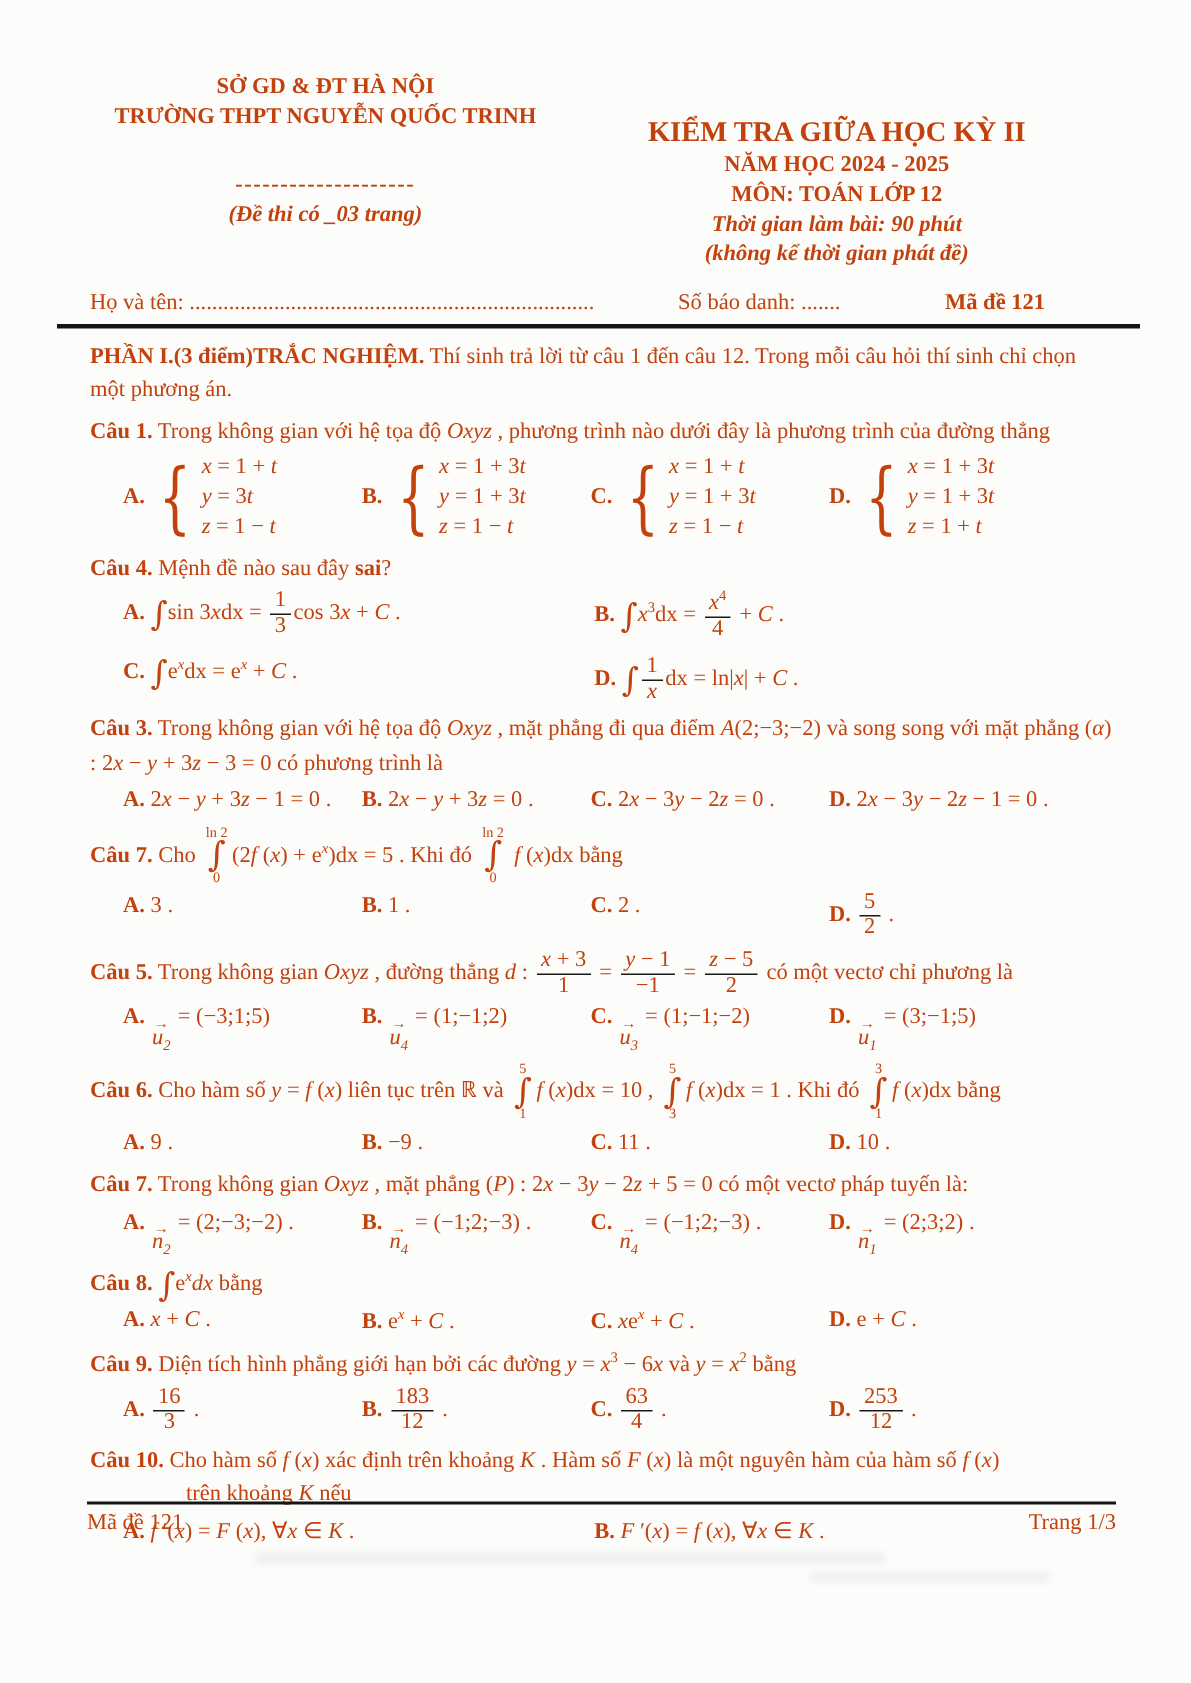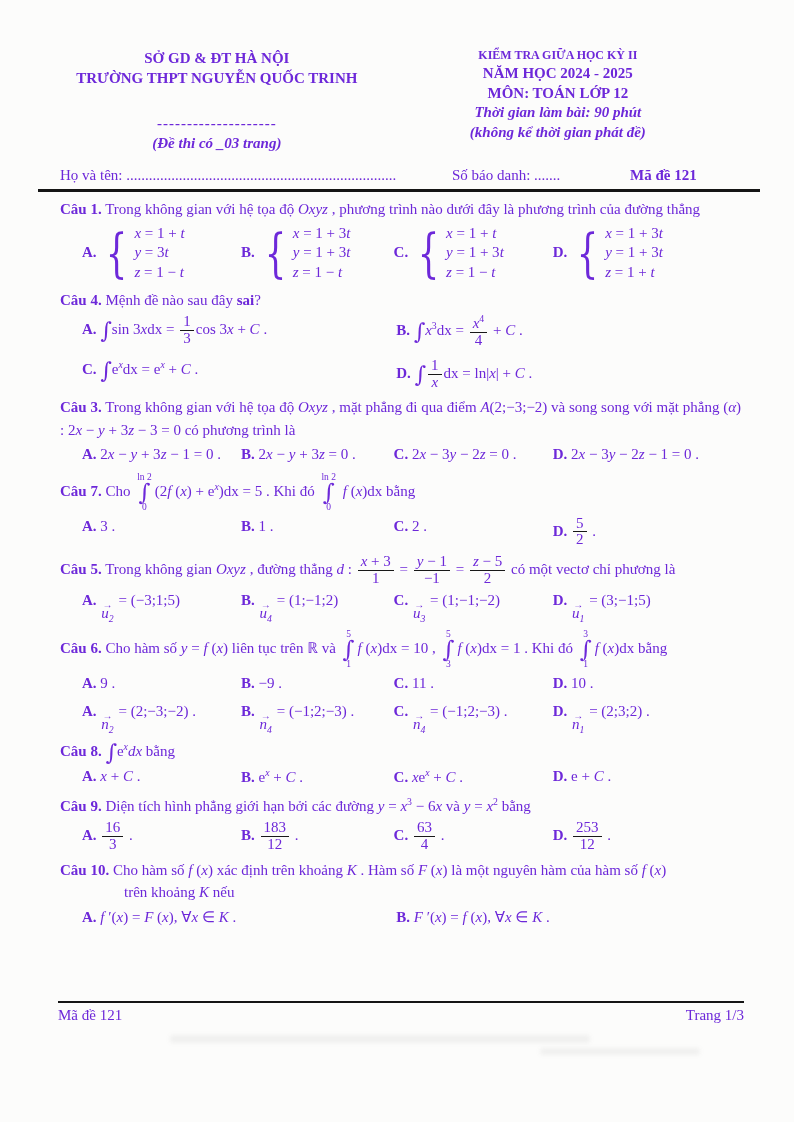--- a/index.html
+++ b/index.html
@@ -1,27 +1,27 @@
 <!DOCTYPE html>
 <html><head>
 <meta charset="utf-8">
 <style>
   * { margin:0; padding:0; box-sizing:border-box; }
   html,body { width:794px; height:1122px; }
   body { font-family:"Liberation Serif", serif; background:#ffffff; }
-  .page { position:relative; width:794px; height:1122px; background:#fcfcfb; color:#6d28d9;
+  .page { position:relative; width:794px; height:1122px; background:#fcfcfb; color:#c2410c;
           padding:48px 52px 0 60px; overflow:hidden; font-size:15px; }
 
   
   .hdr { display:flex; }
   .hcol-l { width:46%; text-align:center; line-height:1.35; }
   .hcol-r { width:54%; text-align:center; line-height:1.32; }
   .b  { font-weight:700; }
   .bi { font-weight:700; font-style:italic; }
-  .t16 { font-size:12px; }
+  .t16 { font-size:19px;margin-top:28px; }
   .dash { margin-top:24px; letter-spacing:1px; font-weight:700; }
 
   .name-row { display:flex; margin-top:14px; align-items:flex-start; }
   .nr-left { width:392px; white-space:nowrap; overflow:hidden; }
   .nr-sbd  { width:178px; }
   .nr-code { flex:1; font-weight:700; }
   .thick-rule { height:3px; background:#151515; margin:5px -18px 0 -22px; }
 
   .intro { margin-top:9px; line-height:1.42; }
 
@@ -83,20 +83,21 @@
     </div>
   </div>
 
   <div class="name-row">
     <span class="nr-left"><span>Họ và tên: </span><span>........................................................................</span></span>
     <span class="nr-sbd">Số báo danh: .......</span>
     <span class="nr-code">Mã đề 121</span>
   </div>
   <div class="thick-rule"></div>
 
+  <p class="intro"><b>PHẦN I.(3 điểm)TRẮC NGHIỆM.</b><span> Thí sinh trả lời từ câu 1 đến câu 12. Trong mỗi câu hỏi thí sinh chỉ chọn một phương án.</span></p>
 
   <div id="questions">
       <div class="q">
         <div class="stem"><span class="qn">Câu 1.</span> Trong không gian với hệ tọa độ <i>Oxyz</i> , phương trình nào dưới đây là phương trình của đường thẳng<br></div>
         <div class="opts cols4">
           <div class="opt"><span class="ok">A.</span> <span class="sys">
               <span class="brace">{</span>
               <span class="eqs"><i>x</i> = 1 + <i>t</i><br><i>y</i> = 3<i>t</i><br><i>z</i> = 1 − <i>t</i></span>
             </span></div>
           <div class="opt"><span class="ok">B.</span> <span class="sys">
@@ -184,20 +185,21 @@
             <span class="ib">1</span>
           </span><i>f</i> (<i>x</i>)dx bằng</div>
         <div class="opts cols4">
           <div class="opt"><span class="ok">A.</span> 9 .</div>
           <div class="opt"><span class="ok">B.</span> −9 .</div>
           <div class="opt"><span class="ok">C.</span> 11 .</div>
           <div class="opt"><span class="ok">D.</span> 10 .</div>
         </div>
       </div>
       <div class="q">
+        <div class="stem"><span class="qn">Câu 7.</span> Trong không gian <i>Oxyz</i> , mặt phẳng (<i>P</i>) : 2<i>x</i> − 3<i>y</i> − 2<i>z</i> + 5 = 0 có một vectơ pháp tuyến là:</div>
         <div class="opts cols4">
           <div class="opt"><span class="ok">A.</span> <span class="vec">
               <span class="va">→</span>
               <span class="vb">n<sub>2</sub></span>
             </span> = (2;−3;−2) .</div>
           <div class="opt"><span class="ok">B.</span> <span class="vec">
               <span class="va">→</span>
               <span class="vb">n<sub>4</sub></span>
             </span> = (−1;2;−3) .</div>
           <div class="opt"><span class="ok">C.</span> <span class="vec">

